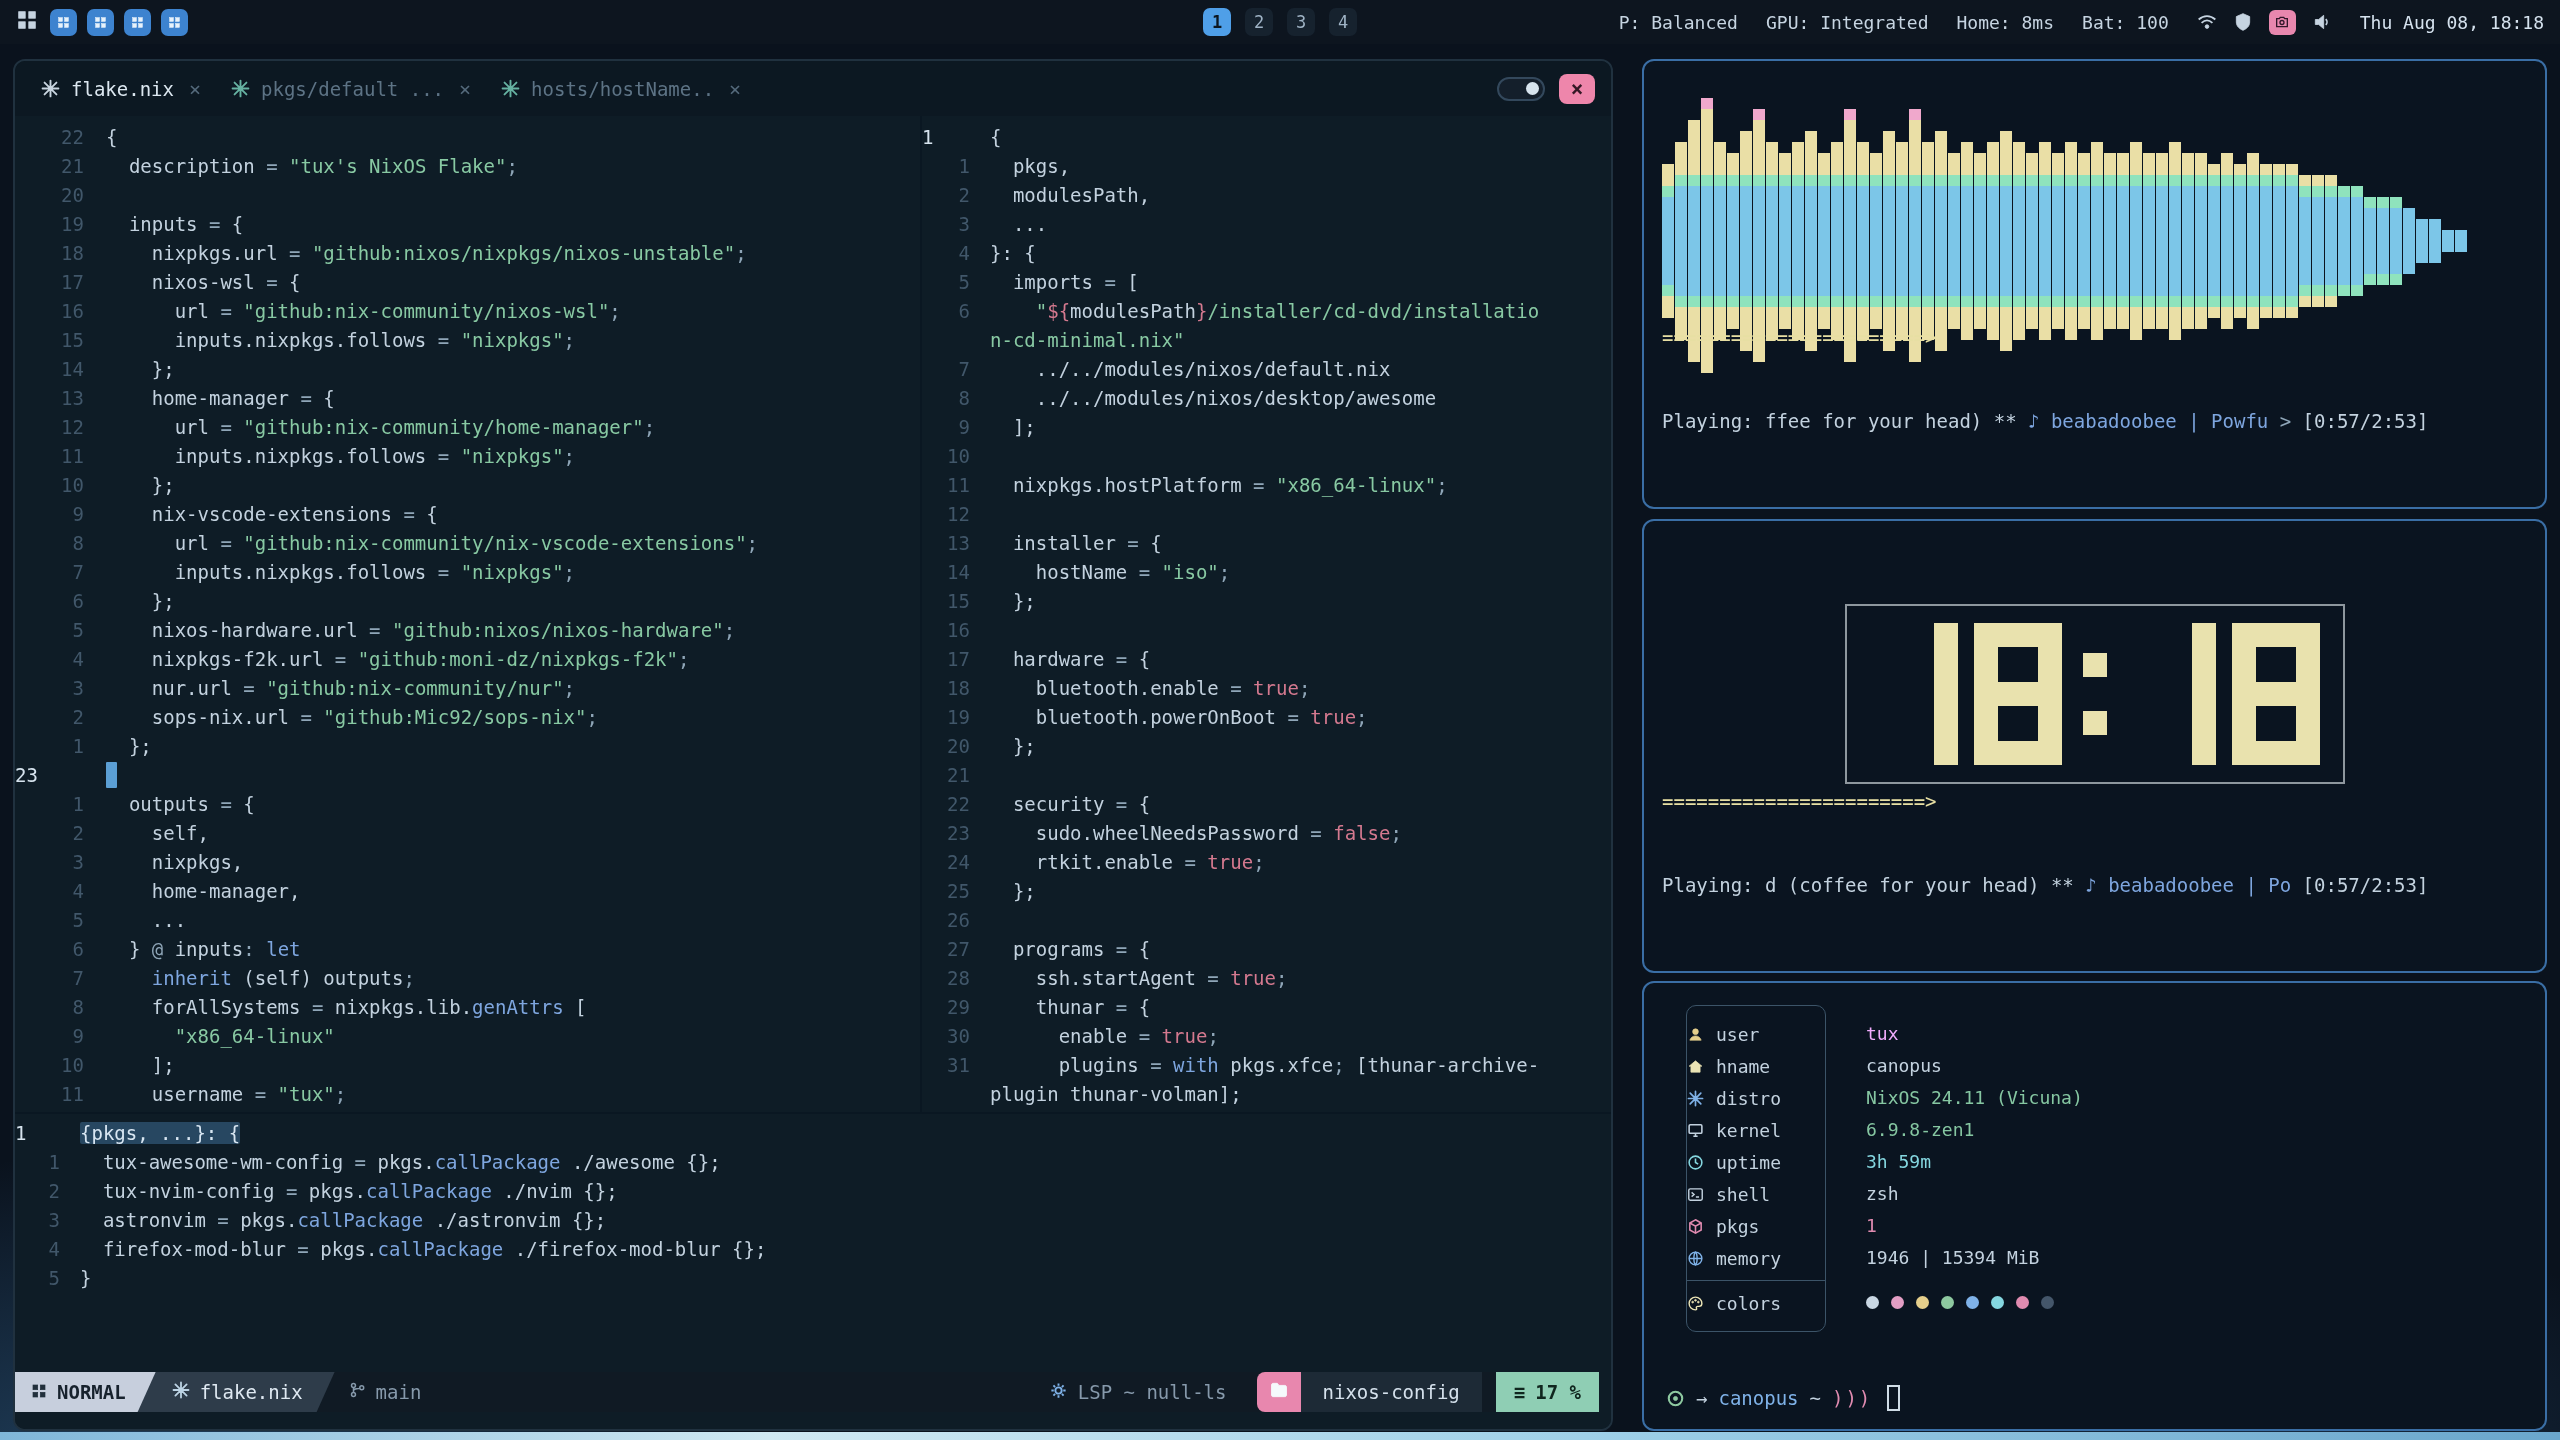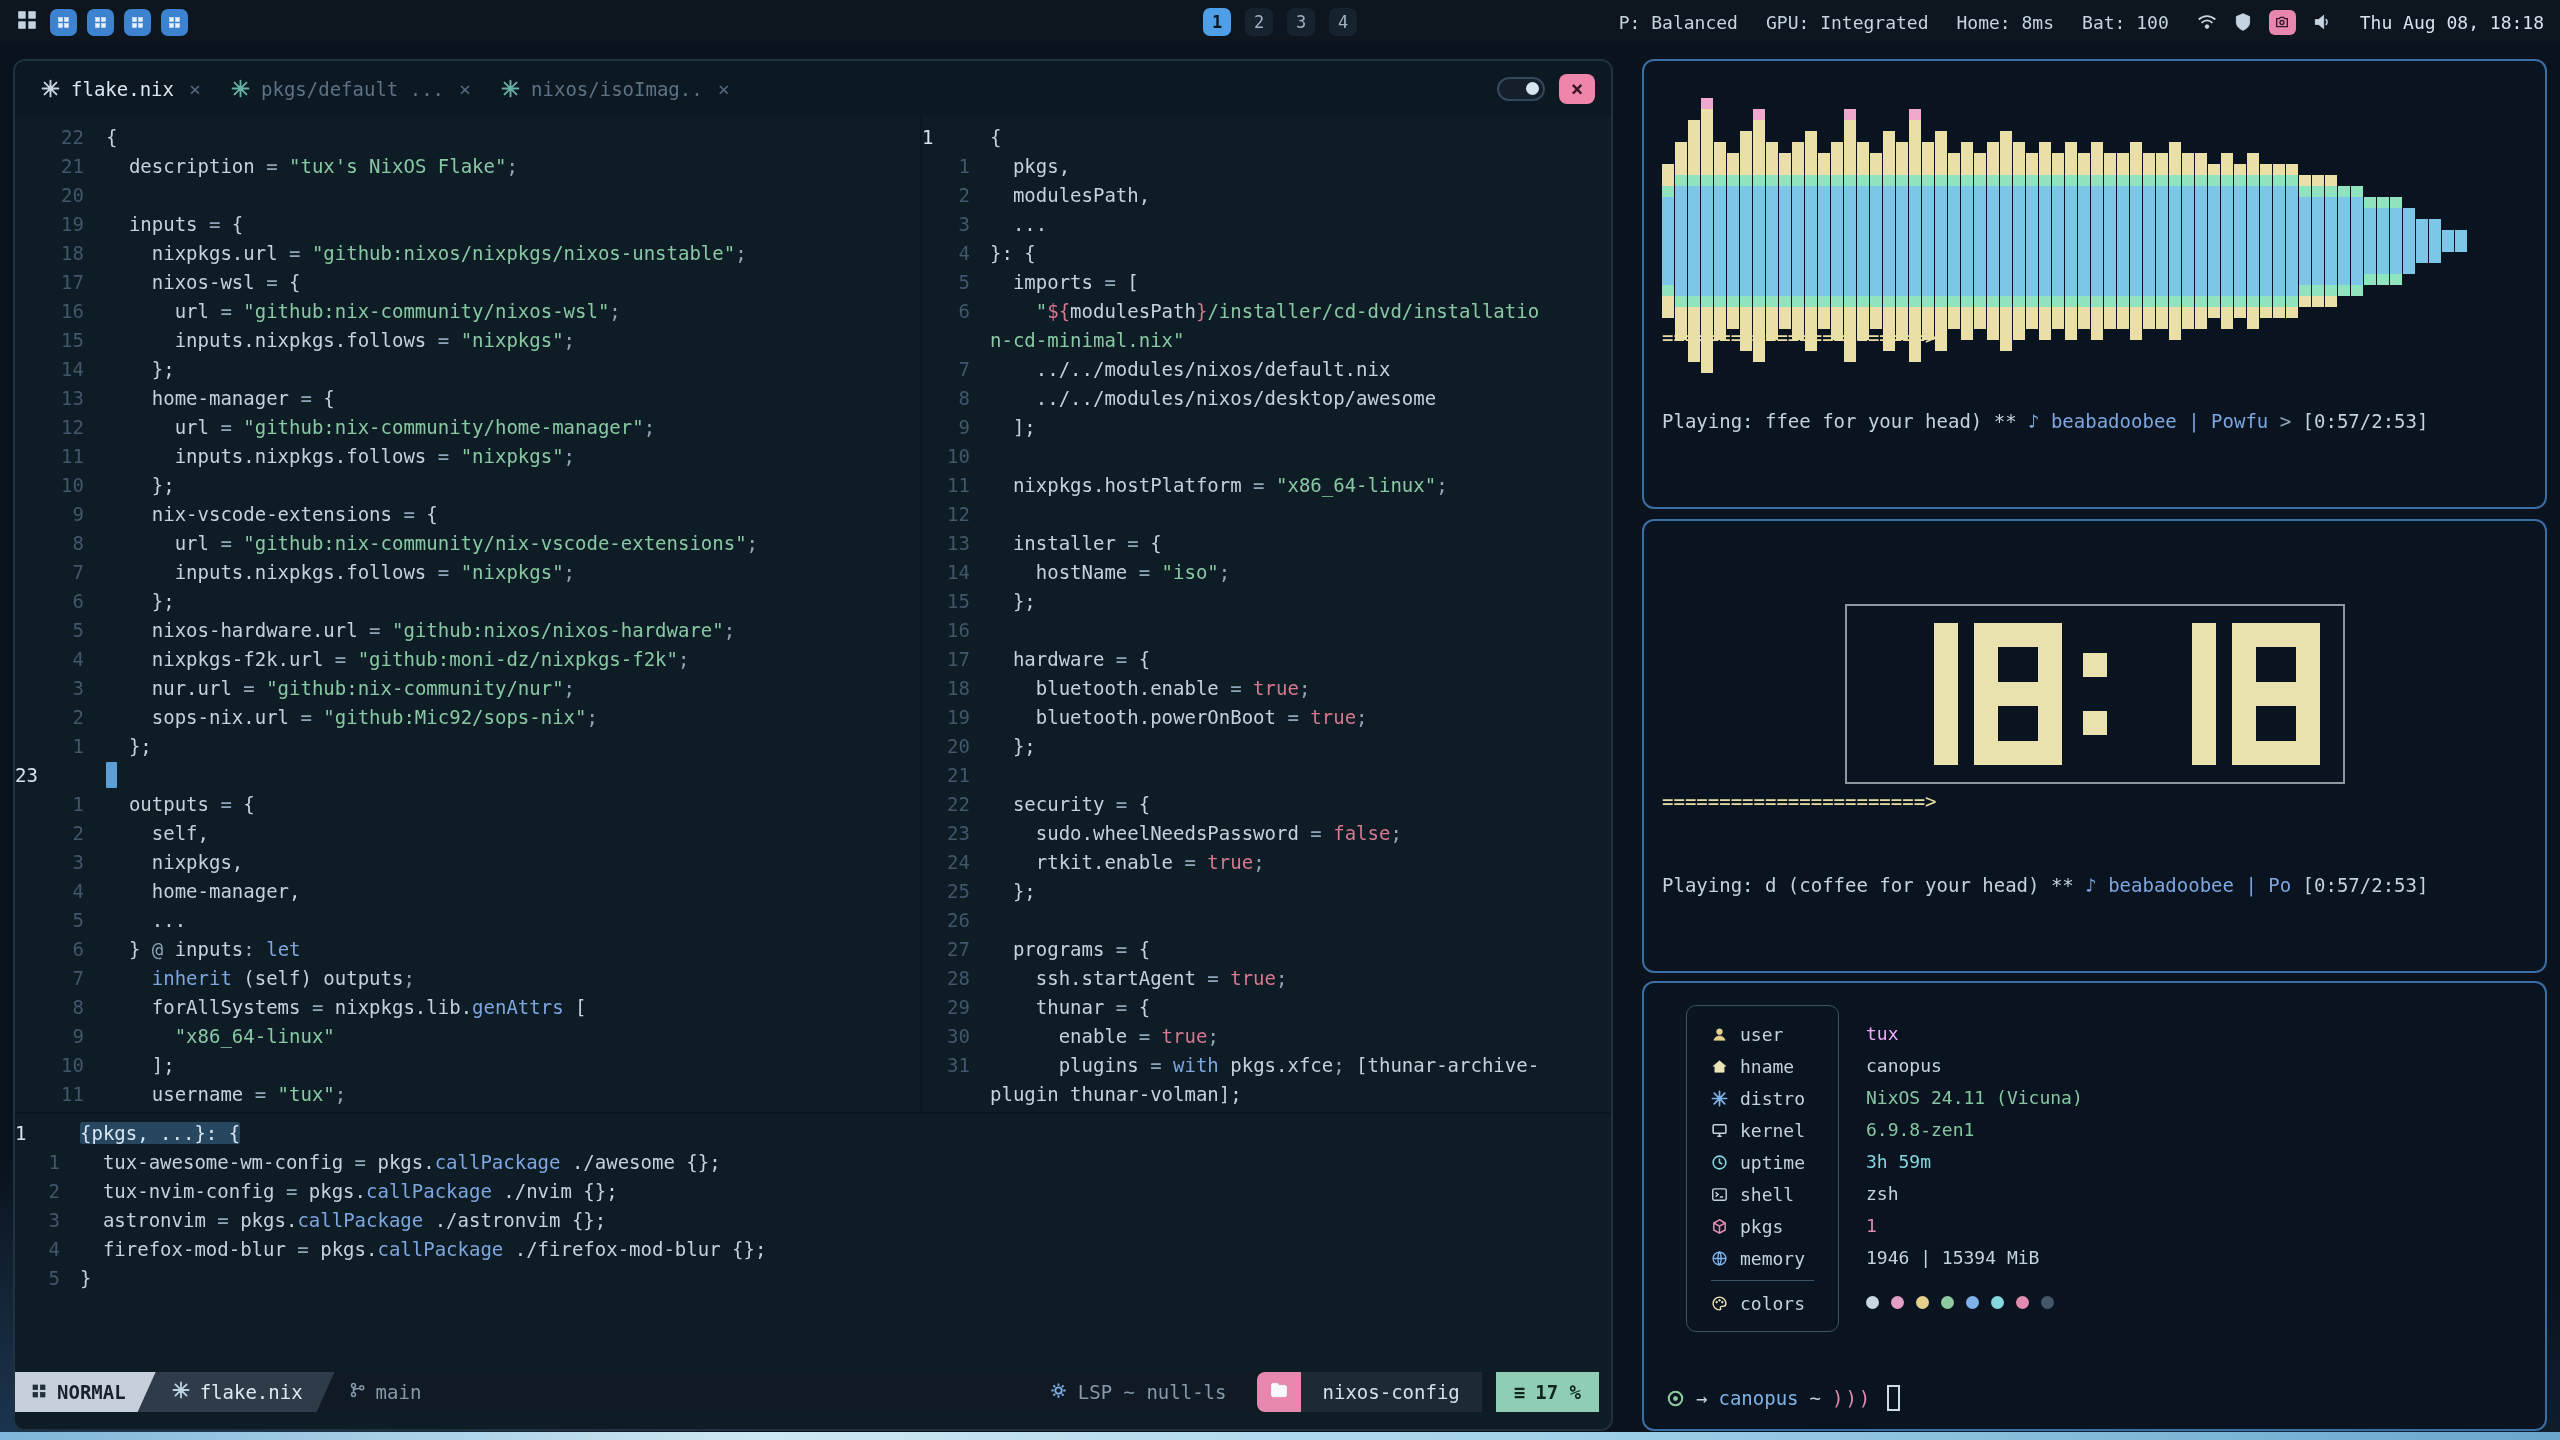--- a/index.html
+++ b/index.html
@@ -105,21 +105,21 @@
   .seg.d{bottom:0;left:0;right:0;height:24px}
   .seg.e{bottom:0;left:0;width:24px;height:calc(50% + 12px)}
   .seg.f{top:0;left:0;width:24px;height:calc(50% + 12px)}
   .seg.g{top:calc(50% - 12px);left:0;right:0;height:24px}
   .colon{position:relative;width:34px;height:142px;}
   .colon::before,.colon::after{content:"";position:absolute;left:5px;width:24px;height:24px;background:#e9e2ae;}
   .colon::before{top:30px}.colon::after{bottom:30px}
   #clock-date{position:absolute;left:0;right:0;top:286px;text-align:center;font-size:20px;color:#c3d2df;}
 
   
-  #fetch-box{position:absolute;left:42px;top:22px;width:153px;border:1px solid #3c5468;border-radius:10px;padding:12px 24px;}
+  #fetch-box{position:absolute;left:42px;top:22px;width:140px;border:1px solid #3c5468;border-radius:10px;padding:12px 0;}
   .fetch-row{height:32px;display:flex;align-items:center;gap:12px;font-size:18px;color:#c3d2df;}
   .fetch-div{height:13px;display:flex;align-items:center;}
   .fetch-div i{display:block;width:100%;border-top:1px solid #3c5468;}
   #fetch-values{position:absolute;left:222px;top:34px;font-size:18px;}
   .fetch-val{height:32px;display:flex;align-items:center;}
   .fetch-spacer{height:13px;}
   .dots{display:flex;align-items:center;gap:12px;}
   .dot{width:13px;height:13px;border-radius:50%;}
   #prompt{position:absolute;left:22px;bottom:18px;display:flex;align-items:center;gap:11px;font-size:19px;}
   #prompt .host{color:#7fb2e8}
@@ -233,21 +233,21 @@
           </span>
           <span>pkgs/default ...</span>
           <span class="close-x">×</span>
         </span>
         <span class="tab">
           <span style="display: inline-flex;">
             <svg width="19" height="19" viewBox="0 0 24 24" fill="#66b2a2" stroke="#66b2a2">
               <path d="M12 2v20M2 12h20M4.5 4.5l15 15M19.5 4.5l-15 15" fill="none" stroke-width="2.4" stroke-linecap="round"></path>
             </svg>
           </span>
-          <span>nixos/isoImag..</span>
+          <span>hosts/hostName..</span>
           <span class="close-x">×</span>
         </span>
       </span>
     <span id="tab-controls">
       <span id="win-toggle"></span>
       <span id="win-close">×</span>
     </span>
   </div>
 
   <div class="pane" id="pane-flake">

